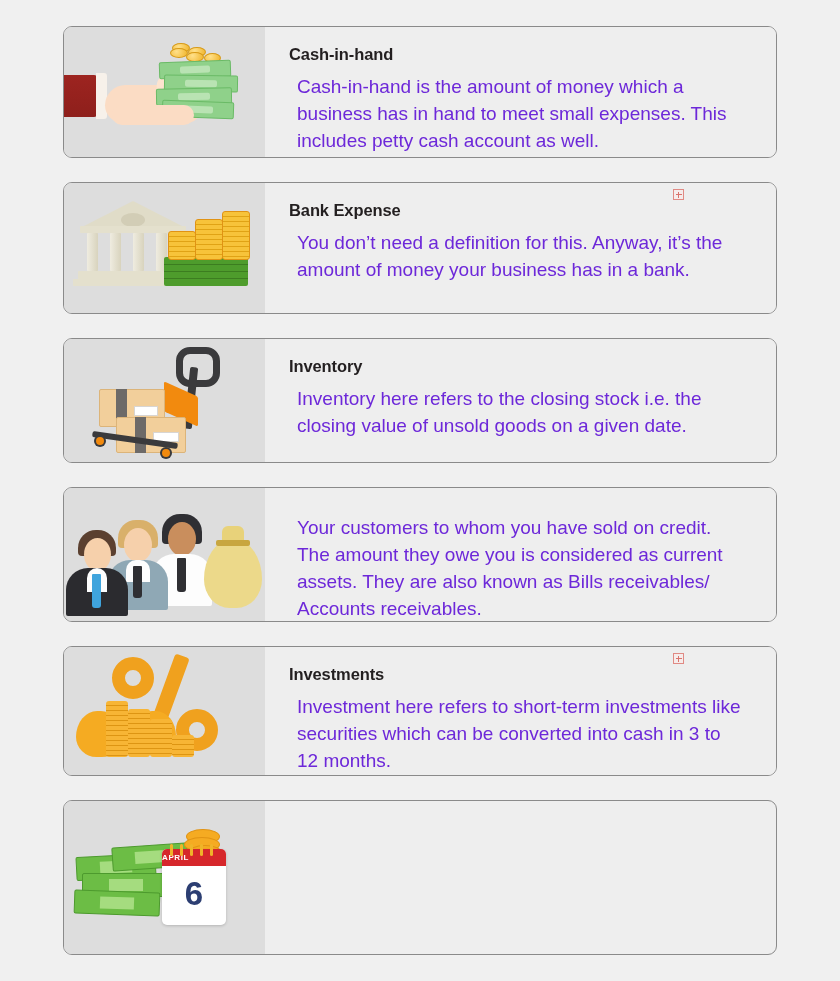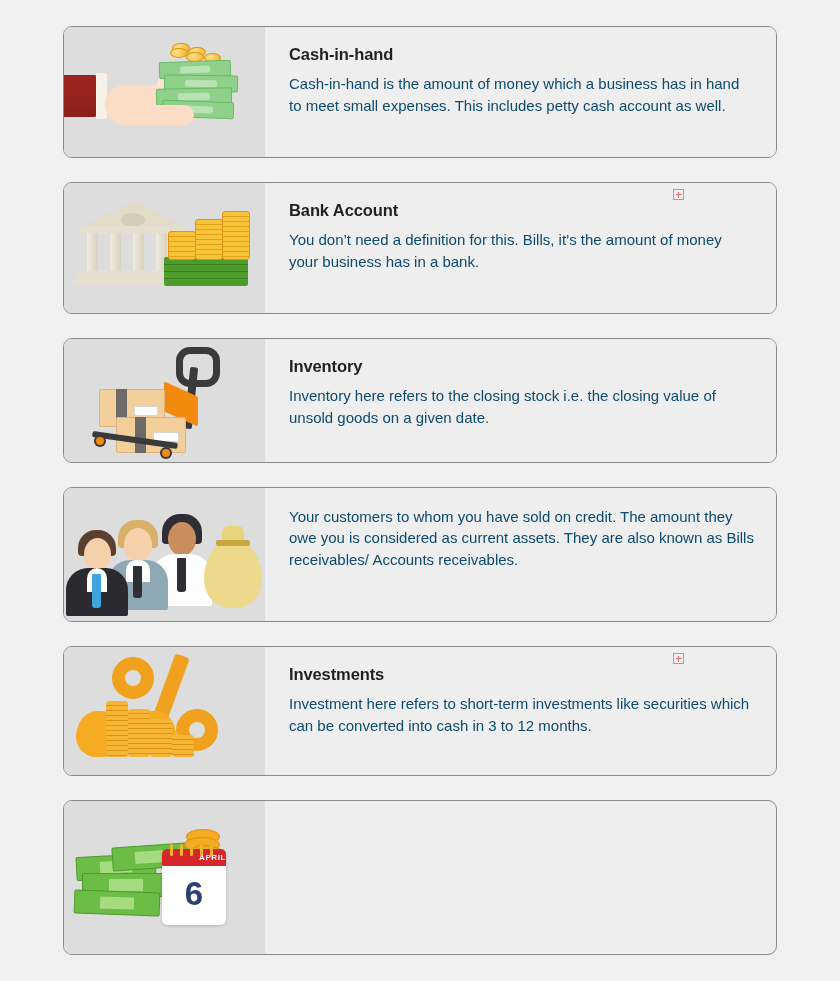--- a/index.html
+++ b/index.html
@@ -54,24 +54,24 @@
   }
   .card-title {
     font-size: 16.5px;
     font-weight: bold;
     color: #231f20;
     letter-spacing: -0.1px;
     margin: 0 0 10px 0;
     line-height: 1.1;
   }
   .card-desc {
-    font-size: 15px;
-    color: #0c4a6e;
+    font-size: 19px;
+    color: #6d28d9;
     line-height: 1.43;
-    margin: 0;
+    margin: 8px;
     max-width: 482px;
   }
   .expand-icon {
     position: absolute;
     right: 0;
     top: 0;
     width: 11px;
     height: 11px;
     border: 1px solid #e08a84;
     box-sizing: border-box;
@@ -180,21 +180,21 @@
   }
   .bag-o { background: #f5ab22; border-radius: 46% 46% 44% 44% / 56% 56% 44% 44%; }
 
   
   .cash-g { background: #6cbd45; border: 1px solid #4d9a2e; border-radius: 2px; }
   .cash-g .mid { position: absolute; left: 30%; top: 22%; width: 40%; height: 56%; background: #a5dc7f; }
   .cal {
     background: #ffffff; border-radius: 5px; box-shadow: 0 1px 3px rgba(0,0,0,.18);
   }
   .cal-head { background: #d6272b; border-radius: 5px 5px 0 0; color: #fff;
-    font-size: 8px; font-weight: bold; text-align: right; letter-spacing: .6px; }
+    font-size: 8px; font-weight: bold; text-align: left; letter-spacing: .6px; }
   .cal-day { color: #2c3e72; font-weight: bold; text-align: center; }
   .cal-ring { position: absolute; width: 3px; background: #f0b429; border-radius: 2px; }
 </style>
 </head>
 <body>
 
 <div class="page">
   <div class="card-list">
 
     <div class="card" style="height:132px;">
@@ -242,23 +242,23 @@
         <div class="ill cash-block" style="left:100px;top:74px;width:84px;height:29px;border-radius:2px;">
           <span class="cash-line" style="top:7px;"></span>
           <span class="cash-line" style="top:14px;"></span>
           <span class="cash-line" style="top:21px;"></span>
         </div>
         <div class="ill coin-o" style="left:104px;top:48px;width:26px;height:27px;border-radius:3px;background:repeating-linear-gradient(#f7c33a 0 4px,#e0a315 4px 5px);"></div>
         <div class="ill coin-o" style="left:131px;top:36px;width:26px;height:39px;border-radius:3px;background:repeating-linear-gradient(#f7c33a 0 4px,#e0a315 4px 5px);"></div>
         <div class="ill coin-o" style="left:158px;top:28px;width:26px;height:47px;border-radius:3px;background:repeating-linear-gradient(#f7c33a 0 4px,#e0a315 4px 5px);"></div>
       </div>
       <div class="card-body">
-        <div class="card-title">Bank Account</div>
+        <div class="card-title">Bank Expense</div>
         <div class="expand-icon icon-slot-bank"></div>
-        <div class="card-desc">You don’t need a definition for this. Bills, it’s the amount of money your business has in a bank.</div>
+        <div class="card-desc">You don’t need a definition for this. Anyway, it’s the amount of money your business has in a bank.</div>
       </div>
     </div>
 
     <div class="card" style="height:125px;">
       <div class="card-media">
         <div class="ill jack-handle" style="left:112px;top:8px;width:30px;height:26px;"></div>
         <div class="ill jack-shaft" style="left:123px;top:28px;width:8px;height:62px;transform:rotate(6deg);"></div>
         <div class="ill jack-body" style="left:100px;top:50px;width:34px;height:30px;transform:skewY(24deg);"></div>
         <div class="ill box" style="left:35px;top:50px;width:64px;height:36px;">
           <span class="box-band" style="left:16px;top:-1px;width:11px;height:38px;"></span>

